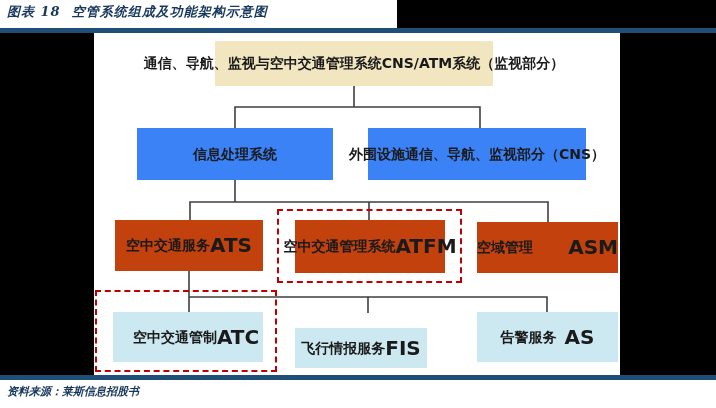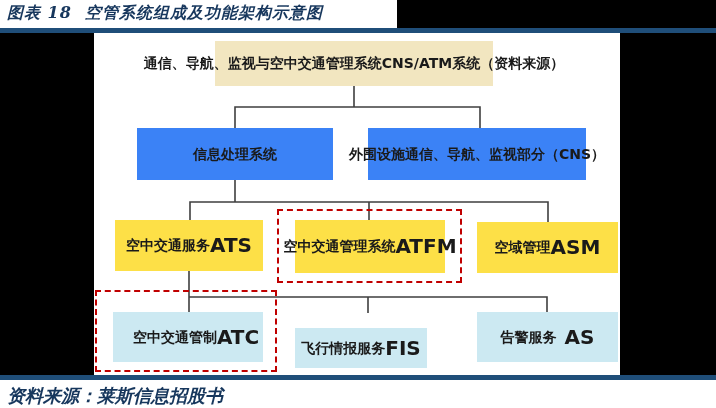--- a/index.html
+++ b/index.html
@@ -5,56 +5,56 @@
   html,body{margin:0;padding:0;background:#fff;}
   #page{
     position:relative;width:716px;height:408px;overflow:hidden;
     font-family:"DejaVu Sans","Liberation Sans",sans-serif;
     background:#ffffff;
   }
   
   .title-row{position:absolute;left:0;top:0;width:716px;height:28px;background:#fff;}
   .title-text{
     position:absolute;left:7px;top:3px;
-    font-size:16px;font-weight:bold;color:#17375D;
+    font-size:13px;font-weight:bold;color:#17375D;
     letter-spacing:1px;white-space:pre;font-style:italic;
     font-family:"DejaVu Serif","Liberation Serif",serif;
   }
   .mask{position:absolute;background:#000;}
   .mask-title{left:397px;top:0;width:319px;height:28px;}
   .rule{position:absolute;left:0;width:716px;height:5px;background:#1F4E79;}
   .rule-top{top:28px;}
   .rule-bottom{top:375px;}
   .mask-left{left:0;top:33px;width:94px;height:342px;}
   .mask-right{left:620px;top:33px;width:96px;height:342px;}
   
   .footer{position:absolute;left:0;top:380px;width:716px;height:28px;background:#fff;}
   .source-text{
     position:absolute;left:7px;top:4px;
-    font-size:18px;font-weight:bold;font-style:italic;color:#17375D;
+    font-size:11px;font-weight:bold;font-style:italic;color:#17375D;
     font-family:"DejaVu Serif","Liberation Serif",serif;white-space:pre;
   }
   
   .node{
     position:absolute;box-sizing:border-box;
     display:flex;flex-direction:row;align-items:center;justify-content:center;
     text-align:center;color:#1a1a1a;font-weight:bold;line-height:1.35;
   }
   .node .cn{font-size:14px;white-space:nowrap;}
   .node .en{font-size:20px;white-space:nowrap;}
   .lv1{background:#F2E6C0;}
   .lv2{background:#3b82f6;}
-  .lv3{background:#fde047;}
+  .lv3{background:#c2410c;}
   .lv4{background:#CCE9F2;}
   #node-root{left:215px;top:41px;width:278px;height:45px;}
   #node-atm {left:137px;top:128px;width:196px;height:52px;}
   #node-cns {left:368px;top:128px;width:218px;height:52px;}
   #node-ats {left:115px;top:220px;width:148px;height:51px;}
   #node-atfm{left:295px;top:220px;width:150px;height:53px;}
-  #node-asm {left:477px;top:222px;width:141px;height:51px;}
+  #node-asm {left:477px;top:222px;width:141px;height:51px;justify-content:space-between;}
   #node-atc {left:113px;top:312px;width:150px;height:50px;padding-left:16px;}
   #node-fis {left:295px;top:328px;width:132px;height:40px;}
   #node-as  {left:477px;top:312px;width:141px;height:50px;gap:8px;}
   
   .hl{position:absolute;box-sizing:border-box;border:2.5px dashed #C00000;background:transparent;}
   #hl-atfm{left:277px;top:209px;width:185px;height:74px;}
   #hl-atc {left:95px;top:290px;width:182px;height:82px;}
   
   #connectors{position:absolute;left:0;top:0;width:716px;height:408px;pointer-events:none;}
   #connectors path{stroke:#3f3f3f;stroke-width:1.6;fill:none;}
@@ -74,21 +74,21 @@
   <div class="mask mask-right"></div>
 
   <svg id="connectors" viewBox="0 0 716 408" xmlns="http://www.w3.org/2000/svg">
     <path d="M354 86 V107 M235 128 V107 H480 V128"></path>
     <path d="M235 180 V202 M190 220 V202 H548 V222 M369 202 V220"></path>
     <path d="M189 271 V312 M189 297 H547 V312 M368 297 V313"></path>
   </svg>
 
   <div class="node lv1" id="node-root">
     <span class="cn">通信、导航、监视与空中交通管理系统</span>
-    <span class="cn">CNS/ATM系统（资料来源）</span>
+    <span class="cn">CNS/ATM系统（监视部分）</span>
   </div>
 
   <div class="node lv2" id="node-atm">
     <span class="cn">信息处理系统</span>
   </div>
   <div class="node lv2" id="node-cns">
     <span class="cn">外围设施</span>
     <span class="cn">通信、导航、监视部分（CNS）</span>
   </div>
 

